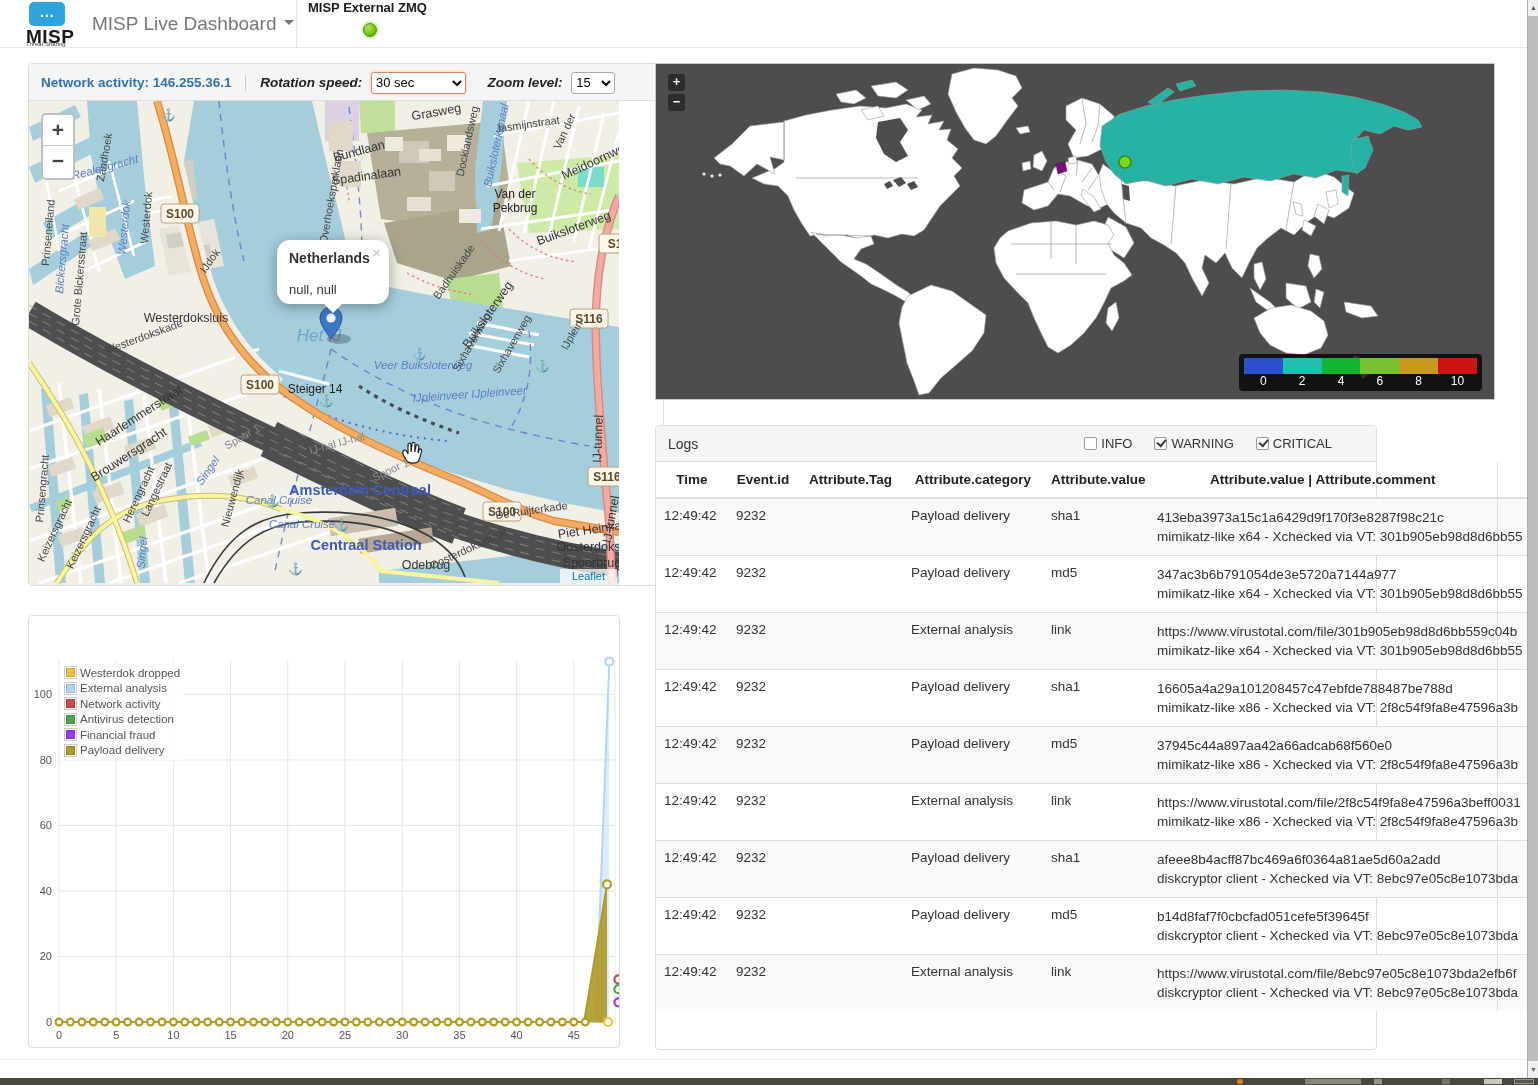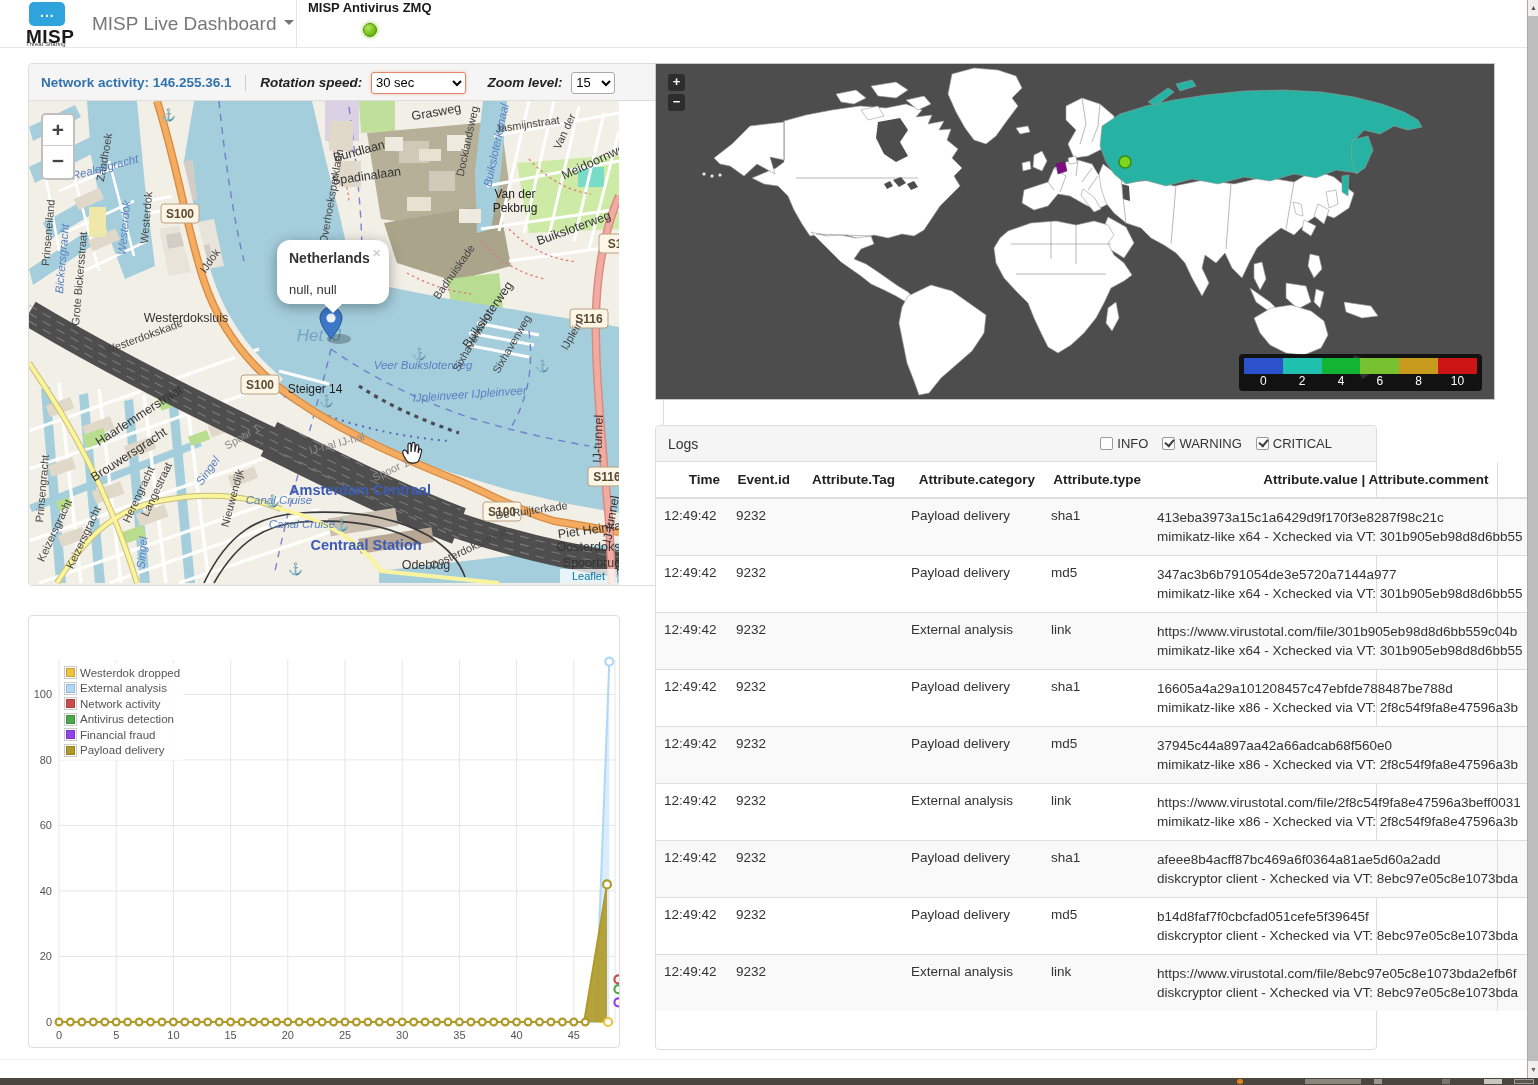--- a/index.html
+++ b/index.html
@@ -73,26 +73,26 @@
 #colorbar .sws div{width:38.8px;height:16px}
 #colorbar .tks{display:flex;padding:0 5px}
 #colorbar .tks div{width:38.8px;text-align:center;color:#fff;font-size:12px}
 .country{fill:#fff;stroke:#9a9a9a;stroke-width:.6}
 .rus{fill:#26b3a4;stroke:#9a9a9a;stroke-width:.6}
 .sea{fill:#4d4d4d}
 .wb{stroke:#8a8a8a;stroke-width:.6;fill:none}
 
 #logs{left:655px;top:425px;width:722px;height:625px}
 #logs .panel-head{height:36px;padding:0 12px;font-size:14px;display:flex;align-items:center;justify-content:space-between}
-#filters{display:flex;align-items:center;gap:6px;font-size:13px;color:#333;margin-right:32px}
+#filters{display:flex;align-items:center;gap:14px;font-size:13px;color:#333;margin-right:32px}
 #filters input{appearance:none;-webkit-appearance:none;width:13px;height:13px;border:1px solid #999;border-radius:2px;background:#fdfdfd;position:relative;margin-right:4px}
 #filters input:checked::after{content:"";position:absolute;left:2px;top:1px;width:7px;height:4px;border-left:2px solid #3d3d3d;border-bottom:2px solid #3d3d3d;transform:rotate(-50deg)}
 #filters label{display:flex;align-items:center;margin-left:8px}
 #ltable{width:872px;border-collapse:collapse;table-layout:fixed}
-#ltable th{font-size:13.5px;color:#222;text-align:right;padding:10px 8px;border-bottom:2px solid #ddd;border-right:0}
+#ltable th{font-size:13.5px;color:#222;text-align:center;padding:10px 8px;border-bottom:2px solid #ddd;border-right:0}
 #ltable td{font-size:13.5px;color:#333;padding:9px 8px;vertical-align:top;border-top:1px solid #ddd}
 #ltable tr.odd{background:#f9f9f9}
 #ltable td:last-child,#ltable th:last-child{border-left:1px solid #ddd}
 #ltable .v1,#ltable .v2{white-space:nowrap;line-height:19px}
 
 #hline{position:absolute;left:0;top:1059px;width:1527px;border-top:1px solid #ededed}
 #taskbar{position:absolute;left:0;top:1078px;width:1538px;height:7px;background:#4b473f}
 #taskbar .it{position:absolute;top:1px}
 #sbar{position:absolute;left:1527px;top:0;width:11px;height:1078px;background:#bdbdbd;border-left:1px solid #ababab}
 #sbar .thumb{position:absolute;left:0px;top:0px;width:11px;height:16px;background:#f0efed;color:#555;font-size:7px;text-align:center;line-height:15px}
@@ -104,21 +104,21 @@
 <div id="navbar">
   <div id="logo">
     <div class="bubble">
         <div class="dots">...</div>
       </div>
     <div class="misp">MISP</div>
     <div class="sub">Threat Sharing</div>
   </div>
   <div id="app-title"><span>MISP Live Dashboard</span><span class="caret"></span></div>
   <div id="nav-divider"></div>
-  <div id="zmq-title">MISP Antivirus ZMQ</div>
+  <div id="zmq-title">MISP External ZMQ</div>
   <div id="zmq-dot"></div>
 </div>
 
 <div id="p1" class="panel">
   <div class="panel-head">
     <span id="p1t">Network activity: 146.255.36.1</span>
     <span class="hsep"></span>
     <span class="ital">Rotation speed:</span>
     <select id="rot-select"><option>30 sec</option></select>
     <span style="display:inline-block;width:14px"></span>
@@ -669,21 +669,21 @@
           <col style="width:106px">
           <col style="width:348px">
           <col style="width:31px">
         </colgroup>
       <thead>
           <tr id="lthead">
             <th>Time</th>
             <th>Event.id</th>
             <th>Attribute.Tag</th>
             <th>Attribute.category</th>
-            <th>Attribute.type</th>
+            <th>Attribute.value</th>
             <th>Attribute.value | Attribute.comment</th>
             <th></th>
           </tr>
         </thead>
       <tbody id="ltbody">
           <tr class="odd">
             <td>12:49:42</td>
             <td>9232</td>
             <td></td>
             <td>Payload delivery</td>

